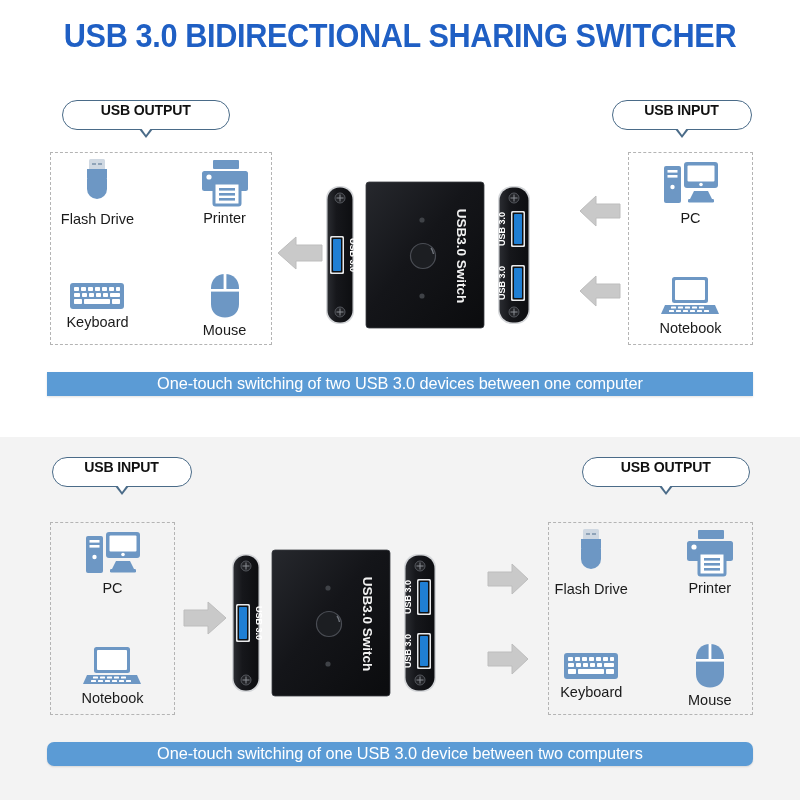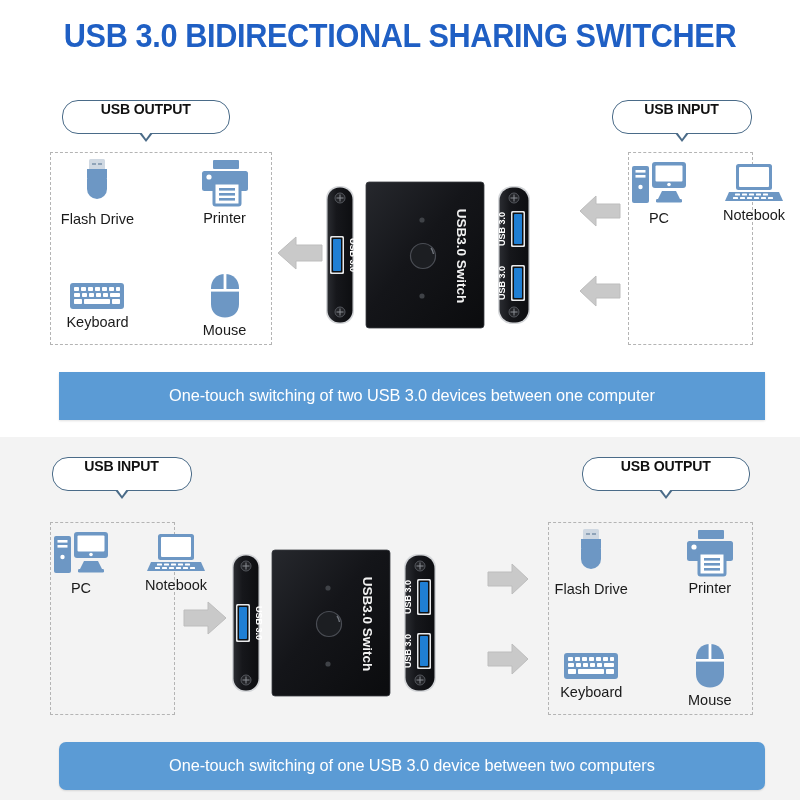--- a/index.html
+++ b/index.html
@@ -42,23 +42,23 @@
   .section-bottom { top: 437px; height: 363px; background: #f3f3f3; }
 
   
   .callout {
     position: absolute;
     height: 30px;
     border: 1.6px solid #4a6b88;
     border-radius: 16px;
     background: #ffffff;
     display: flex;
-    align-items: flex-end;
+    align-items: flex-start;
     justify-content: center;
-    padding: 16px 16px;
+    padding: 0 16px;
     box-sizing: border-box;
   }
   .callout-label {
     font-family: "Liberation Sans", sans-serif;
     font-size: 15px;
     font-weight: bold;
     color: #111111;
     letter-spacing: -0.2px;
     transform: scaleX(0.94);
     white-space: nowrap;
@@ -96,21 +96,21 @@
   }
   .panel-grid {
     width: 100%;
     height: 100%;
     display: grid;
     align-items: center;
     justify-items: center;
     gap: 34px;
   }
   .panel-grid.two-col { grid-template-columns: 1fr 1fr; grid-template-rows: 1fr 1fr; }
-  .panel-grid.one-col { grid-template-columns: 1fr 1fr; grid-template-rows: 1fr 1fr; }
+  .panel-grid.one-col { grid-template-columns: 1fr; grid-template-rows: 1fr 1fr; }
 
   .icon-cell {
     display: flex;
     flex-direction: column;
     align-items: center;
     justify-content: center;
   }
   .icon-art { display: block; }
   .icon-label {
     margin-top: 2px;
@@ -122,27 +122,26 @@
 
   
   .device { position: absolute; }
 
   
   .arrow { position: absolute; }
 
   
   .caption-bar {
     position: absolute;
-    height: 48px;
+    height: 24px;
     background: #5b9bd5;
     display: flex;
     align-items: center;
     justify-content: center;
     box-shadow: 0 1px 2px rgba(0,0,0,0.12);
-    margin-left: 12px;
   }
   .caption-text {
     font-family: "Liberation Sans", sans-serif;
     font-size: 17px;
     color: #ffffff;
     letter-spacing: -0.1px;
     transform: scaleX(0.96);
     white-space: nowrap;
   }
 </style>

